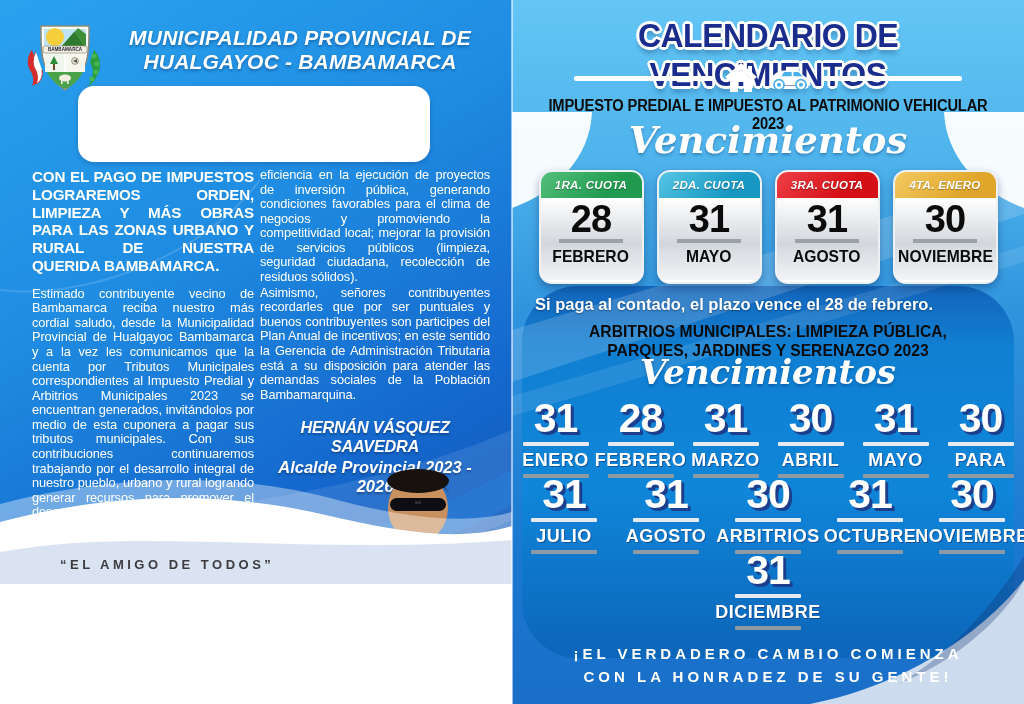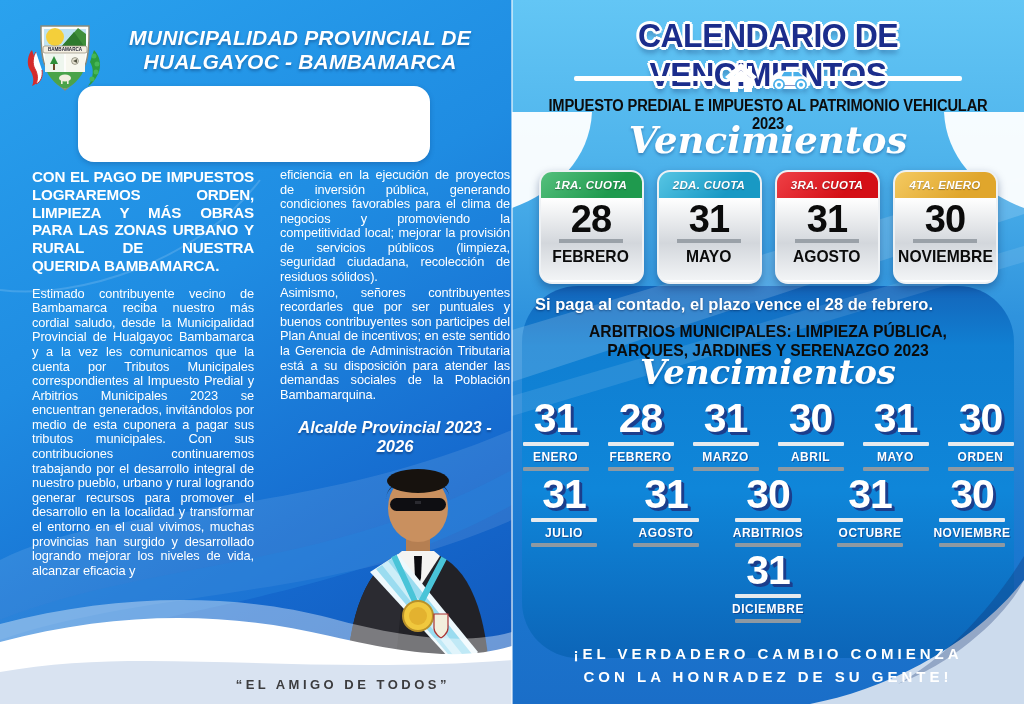--- a/index.html
+++ b/index.html
@@ -1,43 +1,43 @@
 <!DOCTYPE html>
 <html><head>
 <meta charset="utf-8">
 <style>
   * { margin:0; padding:0; box-sizing:border-box; }
   html,body { width:1024px; height:704px; }
   body { font-family:"Liberation Sans", sans-serif; overflow:hidden; position:relative; background:#fff; }
   .page { position:absolute; inset:0; width:1024px; height:704px; }
 
   
-  .left-panel { position:absolute; left:0; top:0; width:512px; height:704px;
+  .left-panel { position:absolute; left:0; top:0; width:512px; height:584px;
     background:linear-gradient(150deg,#2aa2ee 0%,#1f8ce2 40%,#1568cd 75%,#1156b8 100%); overflow:hidden; }
   .left-decor { position:absolute; left:0; top:0; width:512px; height:704px; z-index:1; pointer-events:none; }
   .logo { position:absolute; left:24px; top:20px; width:82px; height:76px; z-index:3; }
   .muni-title { position:absolute; left:96px; top:26px; width:408px; text-align:center; z-index:3;
     color:#fff; font-weight:bold; font-style:italic; font-size:21px; line-height:1.15;
     text-shadow:0 2px 3px rgba(10,40,90,.4); letter-spacing:.2px; }
   .name-box { position:absolute; left:78px; top:86px; width:352px; height:76px; background:#fff;
     border-radius:16px; z-index:3; box-shadow:0 2px 5px rgba(10,40,90,.25); }
   .col { position:absolute; z-index:3; color:#fff; }
   .col1 { left:32px; top:168px; width:222px; }
-  .col2 { left:280px; top:168px; width:230px; }
+  .col2 { left:260px; top:168px; width:230px; }
   .intro-bold { font-weight:bold; font-size:15.2px; line-height:1.17; text-align:justify; letter-spacing:-.2px; }
   .body-text { font-size:12.8px; line-height:1.14; text-align:justify; margin-top:12px; letter-spacing:-.1px; }
   .col2 .body-text { margin-top:0; }
   .col2 .body-text + .body-text { margin-top:1px; }
   .signature { margin-top:16px; text-align:center; font-style:italic; font-weight:bold;
     text-shadow:0 2px 2px rgba(10,40,90,.45); }
   .mayor-name { font-size:16.2px; letter-spacing:-.2px; }
   .mayor-title { font-size:16.5px; margin-top:2px; }
   .mayor-photo { position:absolute; left:322px; top:456px; width:192px; height:242px; z-index:4; }
   .left-wave { position:absolute; left:0; bottom:0; width:512px; height:120px; z-index:5; pointer-events:none; }
-  .friend-slogan { position:absolute; left:60px; bottom:12px; width:390px; text-align:right; z-index:6;
+  .friend-slogan { position:absolute; left:60px; bottom:12px; width:390px; text-align:left; z-index:6;
     color:#3c3c3e; font-size:13px; font-weight:600; letter-spacing:3.5px; }
 
   
   .right-panel { position:absolute; left:512px; top:0; width:512px; height:704px;
     background:linear-gradient(180deg,#63c6f5 0%,#4fb4ec 22%,#2f93dd 45%,#1b78d0 78%,#1a6ec8 100%); overflow:hidden; }
   .panel-divider { position:absolute; left:511px; top:0; width:2px; height:704px; background:rgba(255,255,255,.55); z-index:9; }
   .deep-zone { position:absolute; left:10px; top:286px; width:492px; height:372px; border-radius:56px; z-index:1;
     background:linear-gradient(180deg,#1465ba 0%,#107fd2 16%,#0f86d9 55%,#0c65b8 100%); }
   .right-decor { position:absolute; left:0; top:0; width:512px; height:704px; z-index:2; pointer-events:none; }
   .right-content { position:absolute; left:0; top:0; width:512px; height:704px; z-index:3; }
@@ -78,21 +78,21 @@
     font-weight:bold; font-size:16.5px; line-height:1.15; transform:scaleX(.95); }
 
   .due-grid { position:absolute; left:0; width:512px; display:flex; justify-content:center; }
   .due-row1 { top:398px; gap:7px; }
   .due-row2 { top:474px; gap:24px; }
   .due-row3 { top:550px; }
   .due { display:flex; flex-direction:column; align-items:center; width:78px; }
   .due-day { font-size:41px; font-weight:bold; color:#fff; line-height:1; letter-spacing:-1px;
     text-shadow:2px 2px 0 #1c3e8c,3px 3px 0 #1c3e8c; }
   .due-line1 { width:66px; height:4px; background:#e6eaee; margin-top:3px; border-radius:1px; }
-  .due-month { font-size:12px; font-weight:bold; color:#fff; margin-top:4px; letter-spacing:.5px; white-space:nowrap;
+  .due-month { font-size:18px; font-weight:bold; color:#fff; margin-top:4px; letter-spacing:.5px; white-space:nowrap;
     text-shadow:1px 1px 0 rgba(20,50,120,.6); }
   .due-line2 { width:66px; height:4px; background:#8e99a2; margin-top:3px; border-radius:1px; }
 
   .footer-slogan { position:absolute; left:0; top:642px; width:512px; text-align:center; color:#fff;
     font-size:15px; font-weight:700; letter-spacing:4px; line-height:1.55; }
 </style>
 </head>
 <body>
 
 <div class="page">
@@ -141,20 +141,21 @@
 
     <div class="col col1">
       <div class="intro-bold">CON EL PAGO DE IMPUESTOS LOGRAREMOS ORDEN, LIMPIEZA Y MÁS OBRAS PARA LAS ZONAS URBANO Y RURAL DE NUESTRA QUERIDA BAMBAMARCA.</div>
       <div class="body-text">Estimado contribuyente vecino de Bambamarca reciba nuestro más cordial saludo, desde la Municipalidad Provincial de Hualgayoc Bambamarca y a la vez les comunicamos que la cuenta por Tributos Municipales correspondientes al Impuesto Predial y Arbitrios Municipales 2023 se encuentran generados, invitándolos por medio de esta cuponera a pagar sus tributos municipales. Con sus contribuciones continuaremos trabajando por el desarrollo integral de nuestro pueblo, urbano y rural logrando generar recursos para promover el desarrollo en la localidad y transformar el entorno en el cual vivimos, muchas provincias han surgido y desarrollado logrando mejorar los niveles de vida, alcanzar eficacia y</div>
     </div>
 
     <div class="col col2">
       <div class="body-text">eficiencia en la ejecución de proyectos de inversión pública, generando condiciones favorables para el clima de negocios y promoviendo la competitividad local; mejorar la provisión de servicios públicos (limpieza, seguridad ciudadana, recolección de residuos sólidos).</div>
       <div class="body-text">Asimismo, señores contribuyentes recordarles que por ser puntuales y buenos contribuyentes son participes del Plan Anual de incentivos; en este sentido la Gerencia de Administración Tributaria está a su disposición para atender las demandas sociales de la Población Bambamarquina.</div>
       <div class="signature">
+        <div class="mayor-name">HERNÁN VÁSQUEZ SAAVEDRA</div>
         <div class="mayor-title">Alcalde Provincial 2023 - 2026</div>
       </div>
     </div>
 
     <svg class="mayor-photo" viewBox="0 0 192 242">
       <path d="M24,242 C24,170 40,116 74,100 L118,100 C152,116 168,170 168,242 Z" fill="#222227"></path>
       <path d="M24,242 C24,170 40,116 74,100 L84,104 L70,242 Z" fill="#2b2b31"></path>
       <rect x="84" y="76" width="24" height="26" fill="#b57f52"></rect>
       <ellipse cx="96" cy="52" rx="30" ry="34" fill="#c9905f"></ellipse>
       <path d="M64,44 C64,16 128,16 128,44 C128,34 120,22 96,22 C72,22 64,34 64,44 Z" fill="#17120e"></path>
@@ -289,21 +290,21 @@
         </div>
         <div class="due">
           <div class="due-day">31</div>
           <div class="due-line1"></div>
           <div class="due-month">MAYO</div>
           <div class="due-line2"></div>
         </div>
         <div class="due">
           <div class="due-day">30</div>
           <div class="due-line1"></div>
-          <div class="due-month">ORDEN</div>
+          <div class="due-month">PARA</div>
           <div class="due-line2"></div>
         </div>
       </div>
 
       <div class="due-grid due-row2">
         <div class="due">
           <div class="due-day">31</div>
           <div class="due-line1"></div>
           <div class="due-month">JULIO</div>
           <div class="due-line2"></div>

